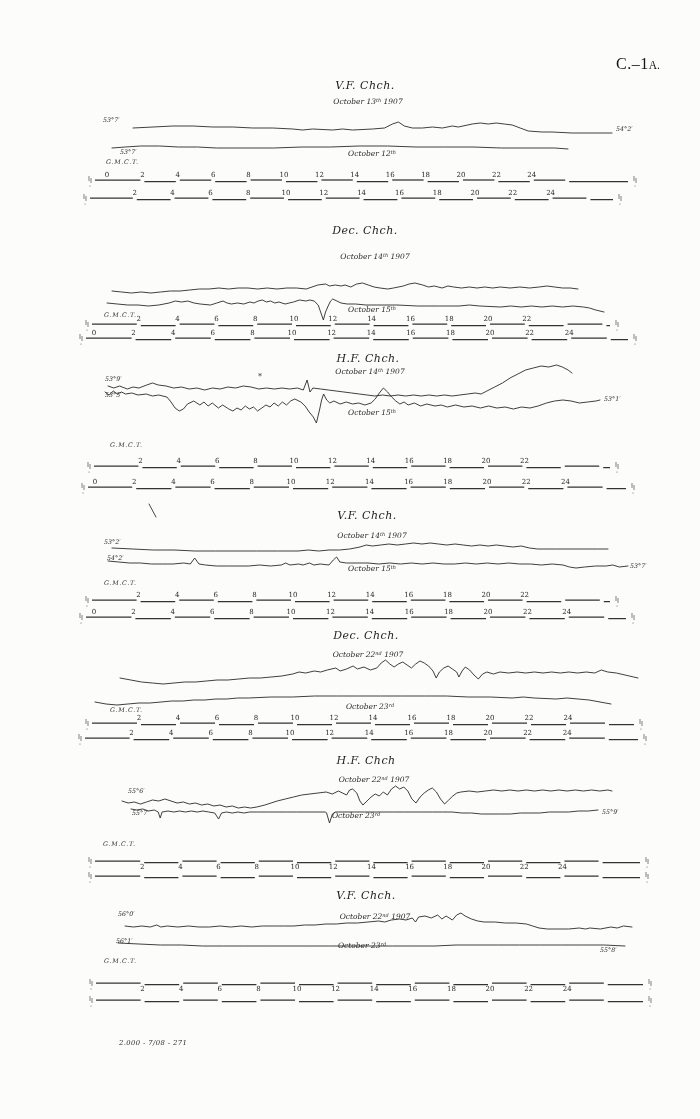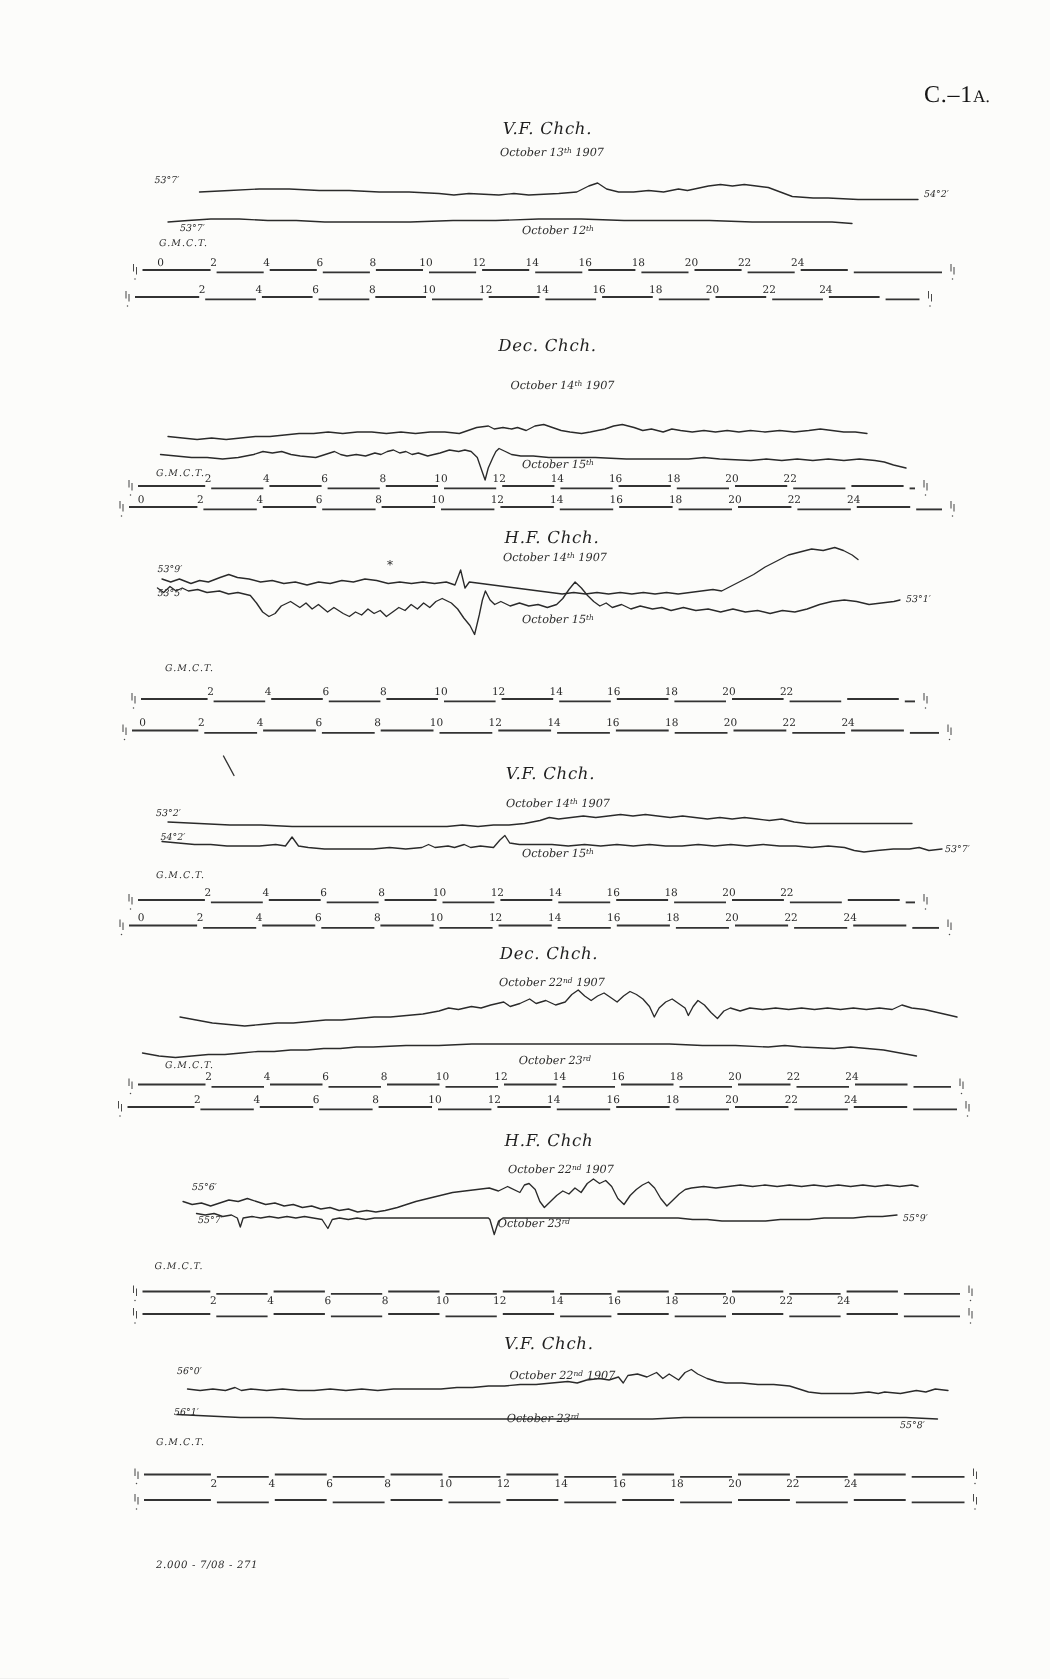--- a/index.html
+++ b/index.html
@@ -2,21 +2,21 @@
 <html><head>
 <meta charset="utf-8">
 <style>
   html,body{margin:0;padding:0;background:#e9e9e6;}
   .page{position:relative;width:700px;height:1119px;background:#fcfcfa;
         font-family:"DejaVu Serif", serif;overflow:hidden;}
   svg.plate{position:absolute;left:0;top:0;}
   .plate-number{position:absolute;left:584px;top:55px;font-size:16px;color:#151515;
         font-family:"Liberation Serif", serif;letter-spacing:.5px;margin-left:32px;}
   .plate-number .suffix{font-size:11.5px;letter-spacing:0;}
-  .imprint{position:absolute;left:104px;top:1039px;font-size:6.8px;font-style:italic;
+  .imprint{position:absolute;left:119px;top:1039px;font-size:6.8px;font-style:italic;
         letter-spacing:.4px;color:#2a2a2a;white-space:nowrap;}
   
   text{fill:#1f1f1f;}
   .t-title{font:italic 11px "DejaVu Serif", serif;letter-spacing:.5px;}
   .t-date{font:italic 7.5px "DejaVu Serif", serif;fill:#2b2b2b;}
   .t-label{font:italic 6.3px "DejaVu Serif", serif;fill:#2b2b2b;}
   .t-gmct{font:italic 6.3px "DejaVu Serif", serif;letter-spacing:.7px;fill:#333;}
   .t-tick{font:7px "DejaVu Serif", serif;fill:#272727;}
   .t-anno{font:8px "DejaVu Serif", serif;fill:#222;}
   .trace{fill:none;stroke:#2a2a2a;stroke-width:.9;stroke-linejoin:round;stroke-linecap:round;}

